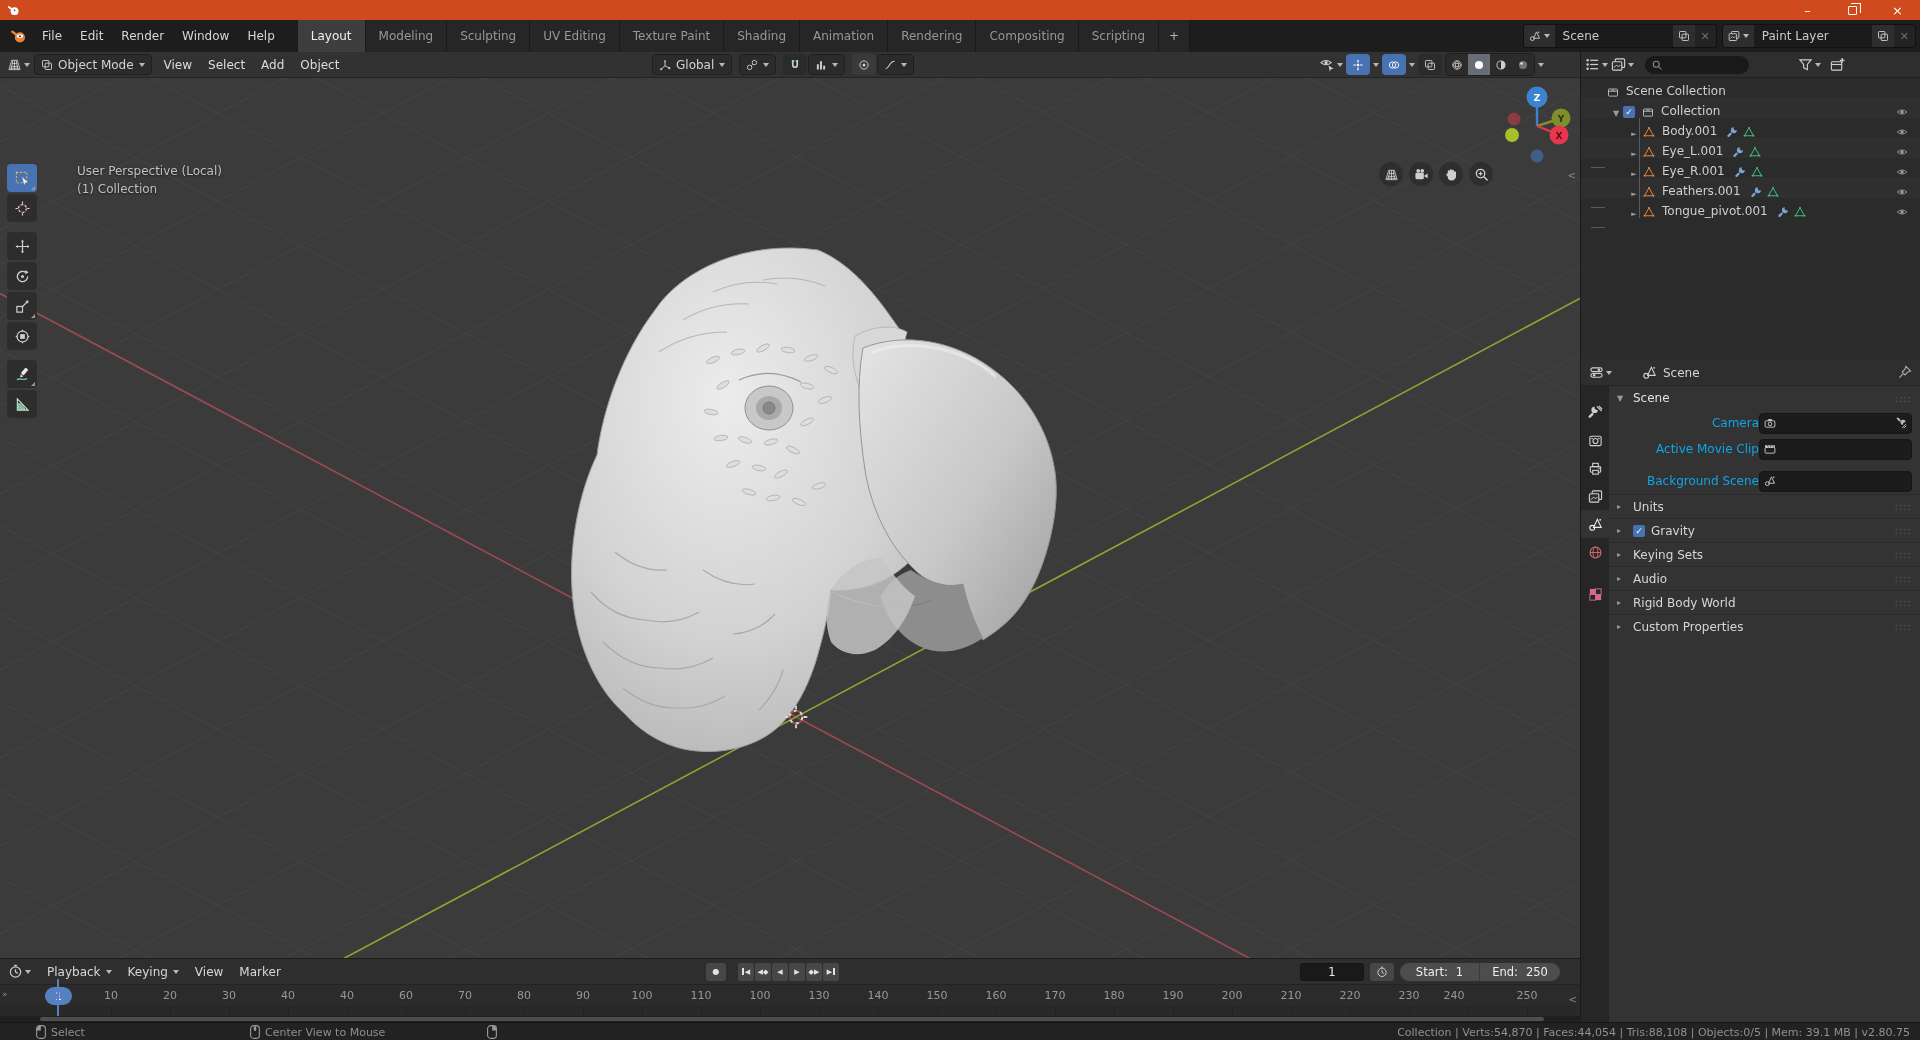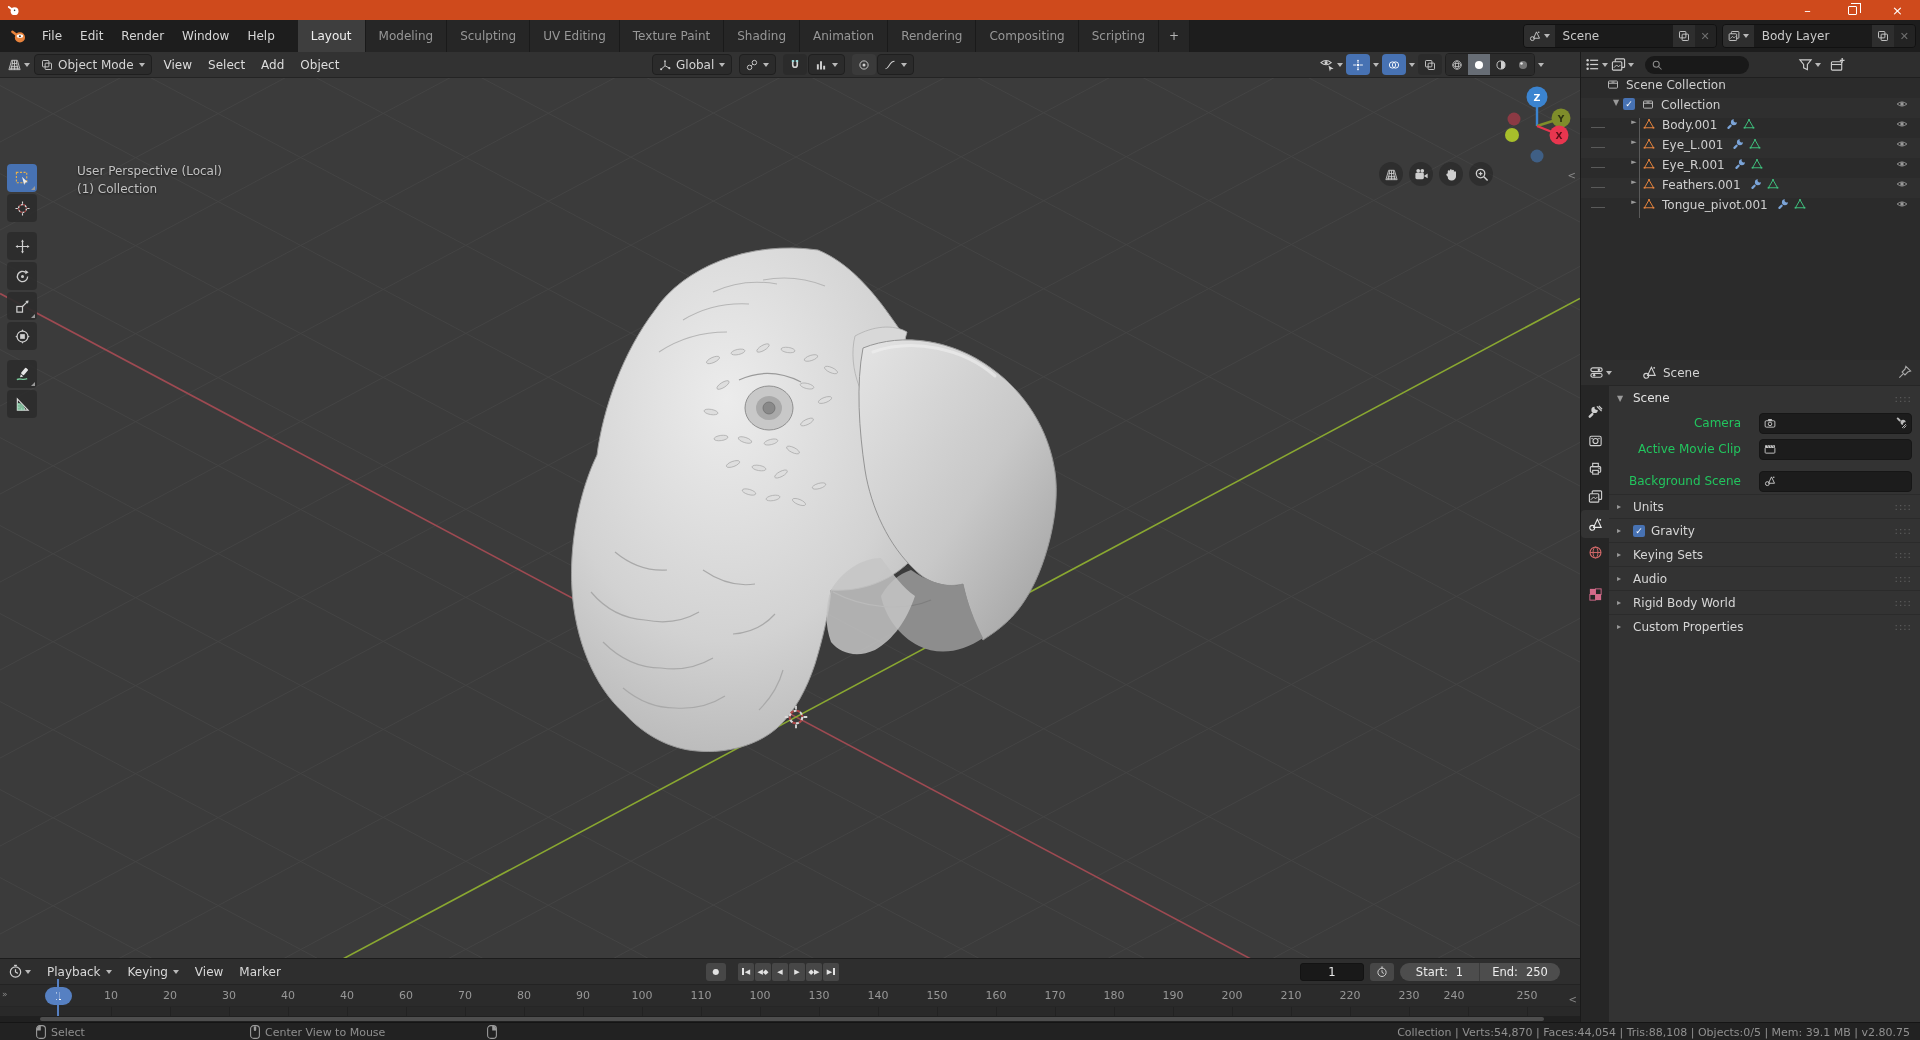--- a/index.html
+++ b/index.html
@@ -52,38 +52,38 @@
   .tool.sub:after{content:"";position:absolute;right:2px;bottom:2px;border-left:4px solid transparent;border-bottom:4px solid #9a9a9a}
   .tgap{height:6px}
   .navbtn{position:absolute;width:24px;height:24px;border-radius:50%;background:rgba(36,36,36,.55);display:flex;align-items:center;justify-content:center;z-index:5}
   .corner{position:absolute;color:#8a8a8a;font-size:10px;z-index:6}
   
   .outliner{position:absolute;top:52px;left:1580px;right:0;height:308px;background:#2b2b2b;border-left:1px solid #1a1a1a;z-index:4}
   .outl-h{height:26px;background:#2e2e2e;border-bottom:1px solid #1f1f1f;display:flex;align-items:center;padding:0 4px;gap:3px}
   .search{width:104px;height:18px;margin-left:8px;background:#191919;border-radius:9px;display:flex;align-items:center;gap:4px;padding:0 6px}
   .search input{background:transparent;border:none;outline:none;color:#bbb;width:70px;font-size:11px;font-family:inherit}
   .otree{position:relative}
-  .orow{height:20px;display:flex;align-items:flex-start;position:relative;font-size:12px;color:#cfcfcf}
+  .orow{height:20px;display:flex;align-items:flex-end;position:relative;font-size:12px;color:#cfcfcf}
   .orow.alt{background:#2f2f2f}
   .orow .eye{position:absolute;right:12px}
   .disc{width:14px;text-align:center;font-size:8px;color:#9a9a9a;flex:none}
   .cb{width:12px;height:12px;background:#4772b3;border-radius:2px;color:#fff;font-size:9px;line-height:12px;text-align:center;flex:none}
   .treeline{position:absolute;background:#5a5a5a}
   
   .props{position:absolute;top:360px;left:1580px;right:0;height:662px;background:#333333;border-left:1px solid #1a1a1a;z-index:4}
   .props-h{height:26px;background:#2e2e2e;border-bottom:1px solid #262626;display:flex;align-items:center;padding:0 8px;gap:6px}
   .ptabs{position:absolute;top:26px;left:0;bottom:0;width:28px;background:#262626;display:flex;flex-direction:column;align-items:center;padding-top:12px}
   .ptab{width:28px;height:28px;display:flex;align-items:center;justify-content:center;border-radius:4px 0 0 4px}
   .ptab.active{background:#333333}
   .ptab.gap{margin-top:14px;height:0}
   .pbody{position:absolute;top:26px;left:28px;right:0;bottom:0}
   .phead{height:24px;display:flex;align-items:center;gap:6px;padding:0 8px;color:#e2e2e2}
   .grip{margin-left:auto;color:#606060;font-size:10px;letter-spacing:1px}
   .prow{height:26px;display:flex;align-items:center;padding-right:8px}
-  .prow .lbl{width:150px;text-align:right;padding-right:18px;color:#22c55e}
+  .prow .lbl{width:150px;text-align:right;padding-right:0;color:#0ea5e9}
   .pfield{flex:1;height:21px;background:#1c1c1c;border:1px solid #161616;border-radius:4px;display:flex;align-items:center;gap:5px;padding:0 4px}
   .panelrow{height:24px;display:flex;align-items:center;gap:6px;padding:0 8px;border-top:1px solid #2b2b2b;color:#d6d6d6}
   .parrow{font-size:8px;color:#9a9a9a;width:10px}
   
   .timeline{position:absolute;top:958px;left:0;width:1580px;height:64px;background:#2b2b2b;border-top:1px solid #1c1c1c;z-index:4}
   .tl-h{height:26px;background:#2e2e2e;border-bottom:1px solid #232323;display:flex;align-items:center;gap:16px;padding-left:8px;position:relative}
   .tl-menu{display:flex;align-items:center;gap:5px;color:#d8d8d8}
   .tl-ctr{position:absolute;left:706px;display:flex;align-items:center;gap:6px}
   .pbgrp{display:flex;gap:1px}
   .pb{width:16px;height:18px;background:#474747;border-radius:2px;display:flex;align-items:center;justify-content:center;gap:1px;color:#e2e2e2;font-size:7px}
@@ -412,21 +412,21 @@
           </div>
         <div class="sel-x">✕</div>
       </div>
       <div class="selector">
         <div class="sel-ic">
             <svg class="ic ic12">
               <use href="#i-imgstack"></use>
             </svg>
             <span class="cv"></span>
           </div>
-        <div class="sel-txt">Body Layer</div>
+        <div class="sel-txt">Paint Layer</div>
         <div class="sel-cp">
             <svg class="ic ic12">
               <use href="#i-xray"></use>
             </svg>
           </div>
         <div class="sel-x">✕</div>
       </div>
     </div>
   </div>
 

